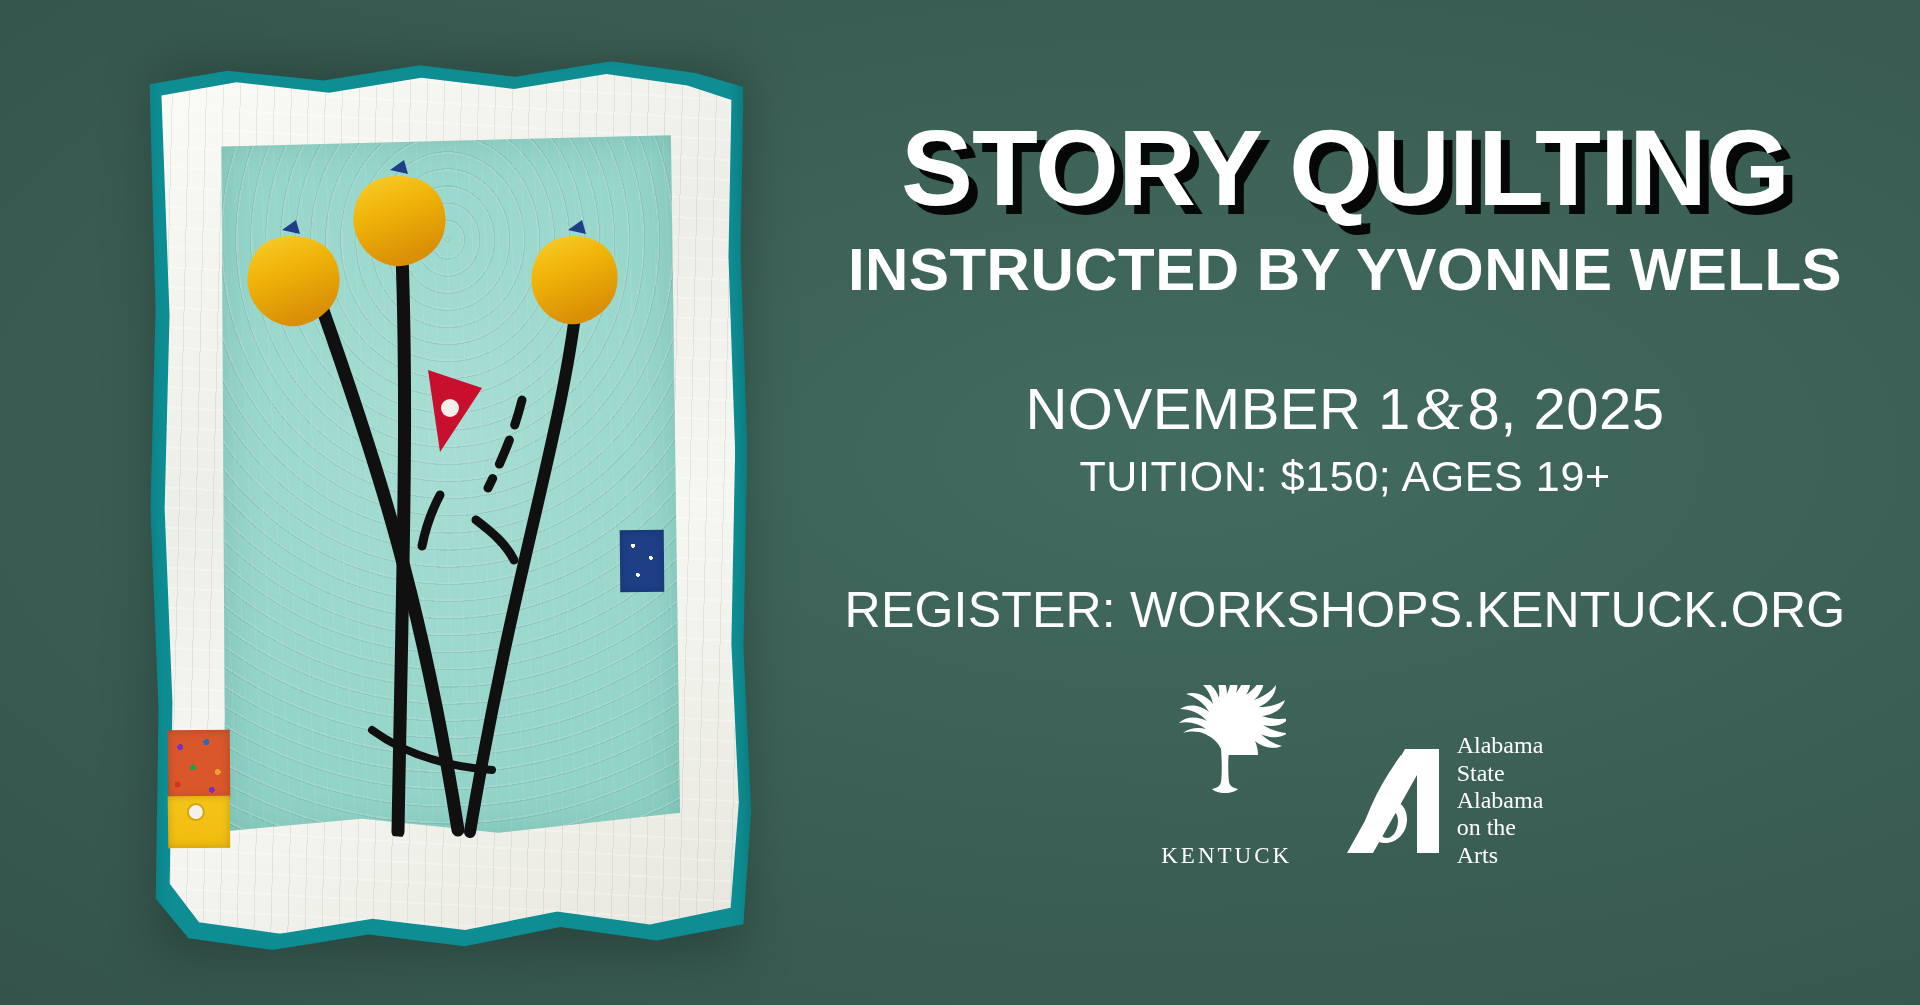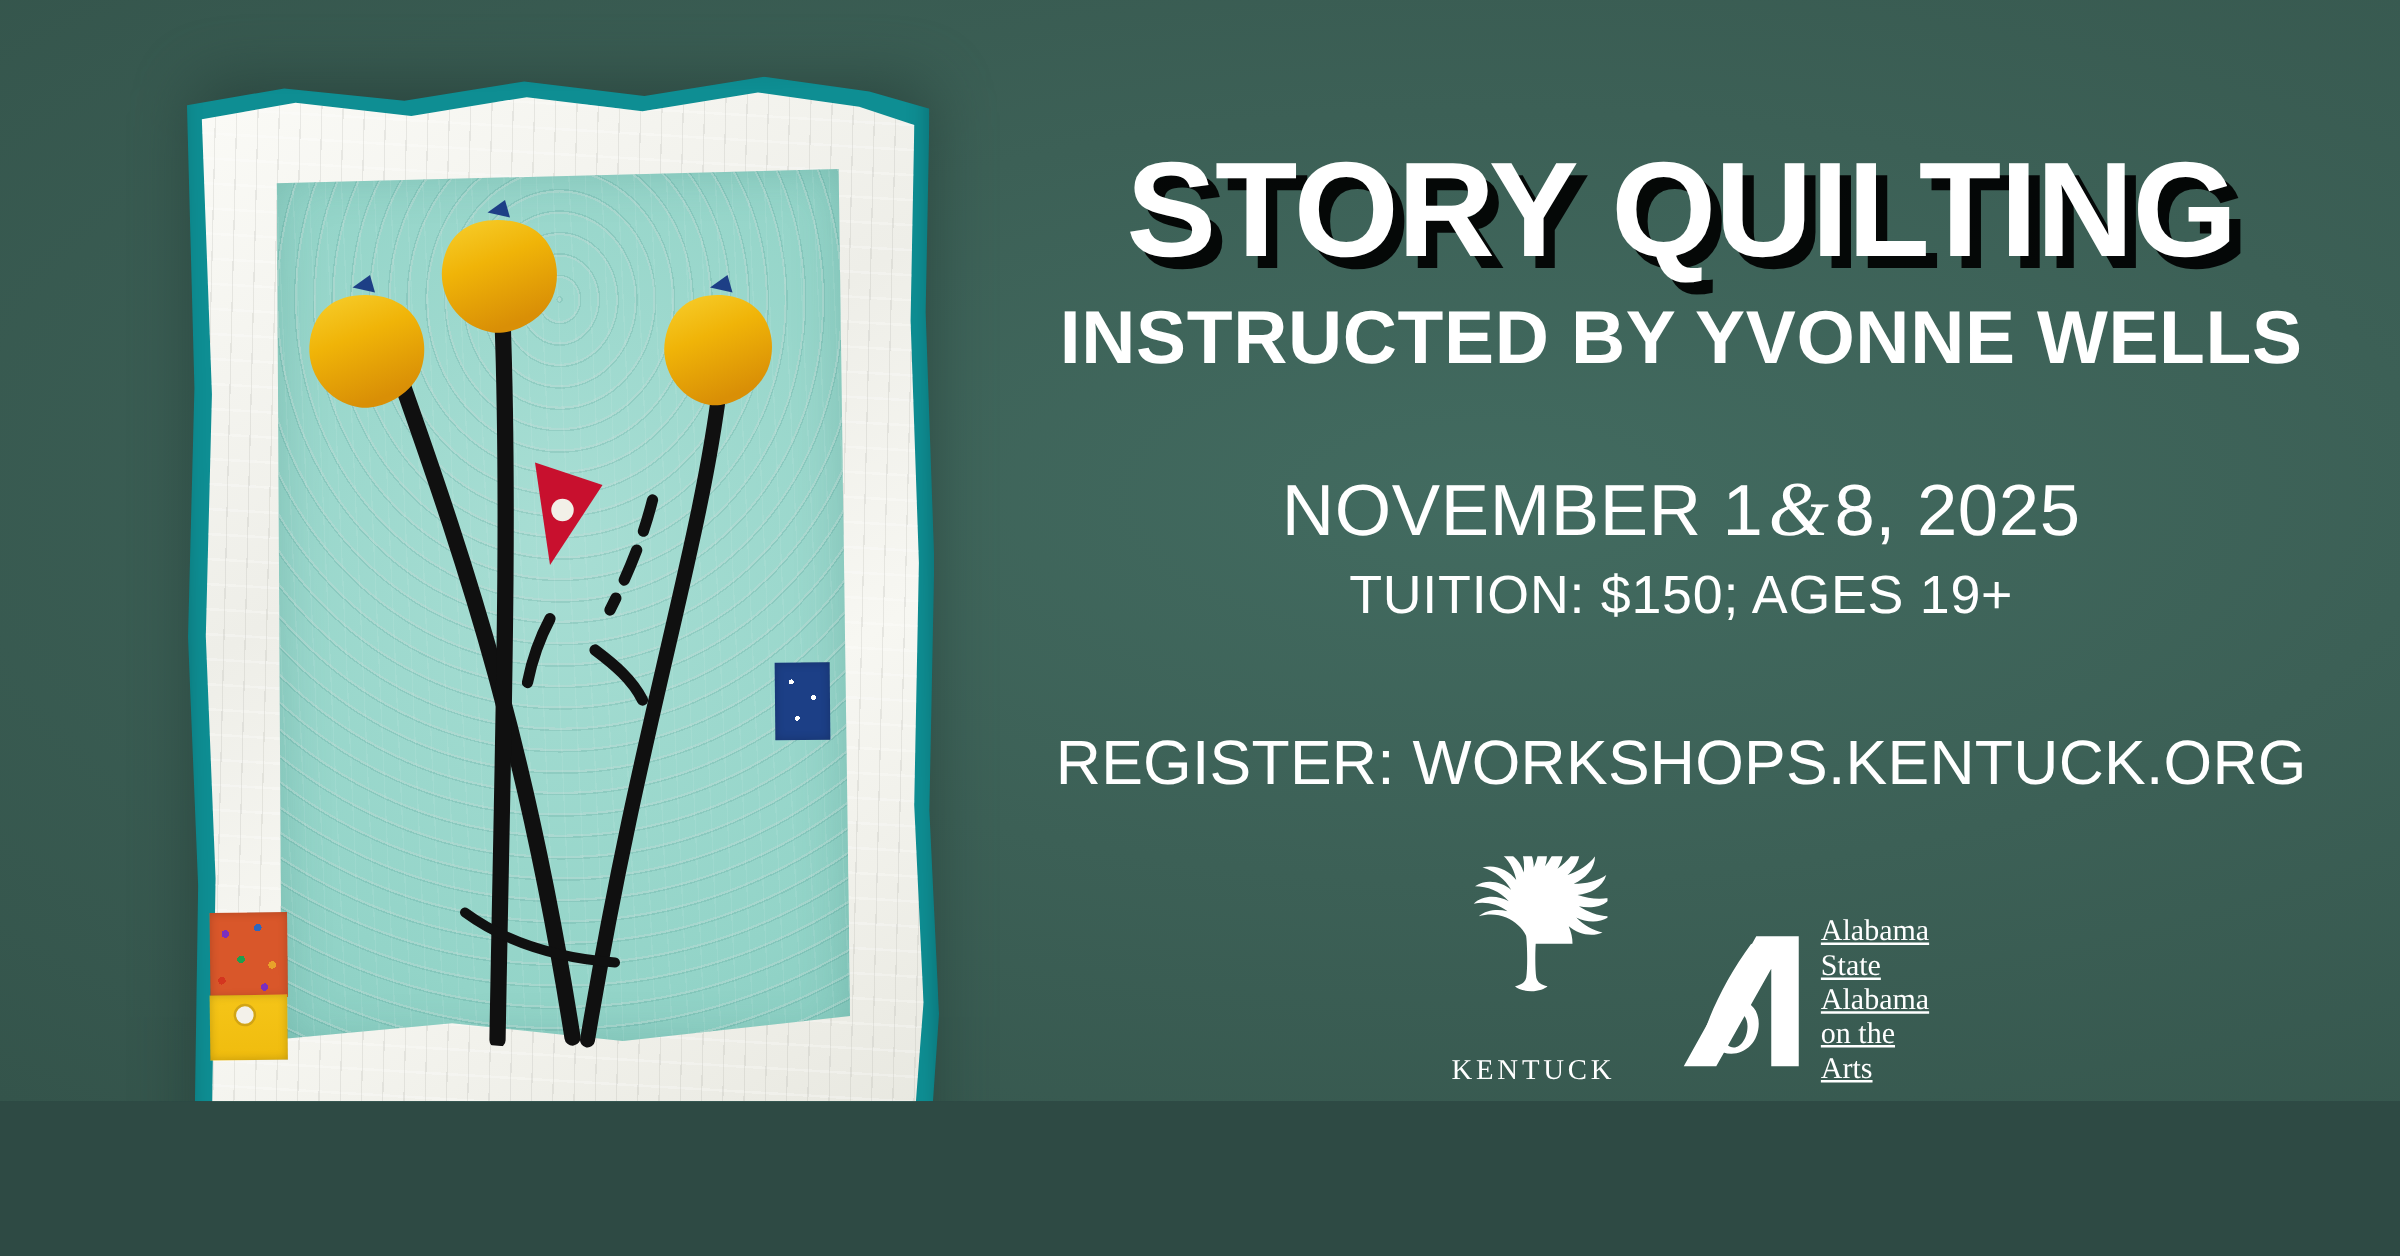--- a/index.html
+++ b/index.html
@@ -3,21 +3,21 @@
 <meta charset="utf-8">
 <style>
   html, body {
     margin: 0;
     padding: 0;
     background: #2e4a44;
   }
   .poster {
     position: relative;
     width: 1920px;
-    height: 881px;
+    height: 1005px;
     overflow: hidden;
     font-family: "Liberation Sans", sans-serif;
     background: radial-gradient(ellipse at 62% 45%, #426b60 0%, #3c6056 45%, #34544b 100%);
   }
 
   
   .quilt-stage {
     position: absolute;
     left: 140px;
     top: 40px;
@@ -233,21 +233,20 @@
     margin-top: 2px;
     font-size: 23px;
     font-weight: 400;
     letter-spacing: 3px;
     font-family: "Liberation Serif", serif;
   }
   .asca-logo {
     display: flex;
     align-items: center;
     gap: 10px;
-    text-decoration: underline;
   }
   .asca-words {
     text-align: left;
     font-family: "Liberation Serif", serif;
     font-size: 24px;
     line-height: 1.14;
   }
 </style>
 </head>
 <body>

